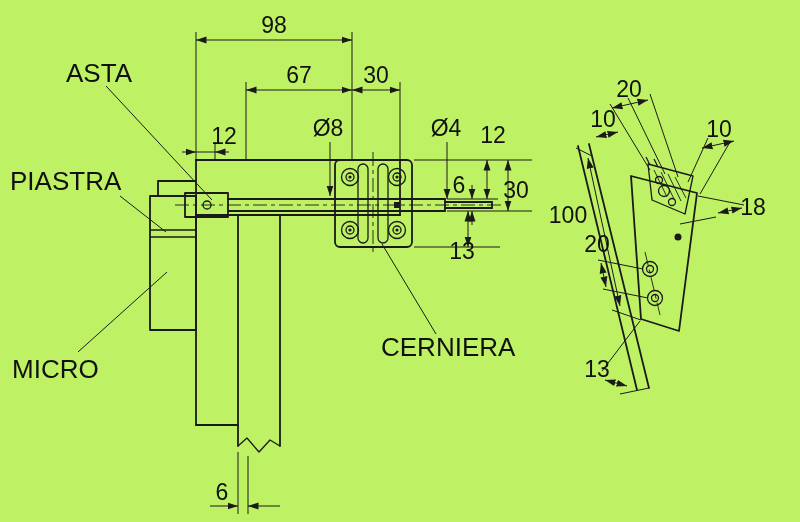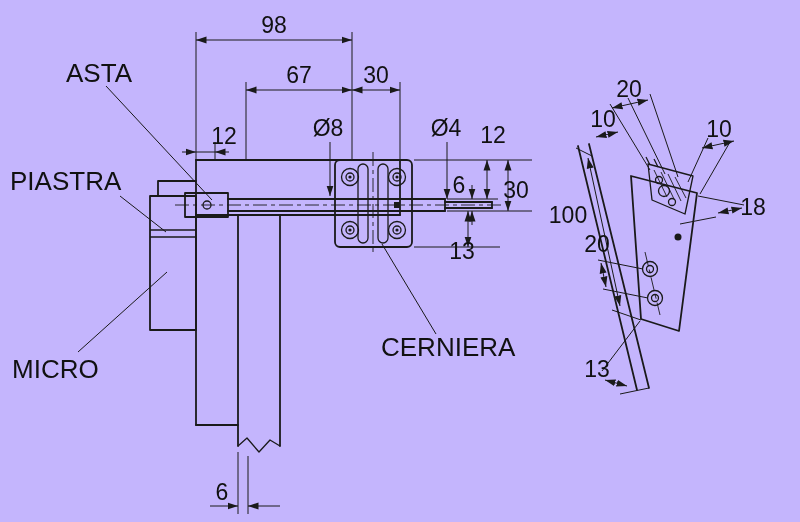--- a/index.html
+++ b/index.html
@@ -1,16 +1,16 @@
 <!DOCTYPE html>
 <html><head>
 <meta charset="utf-8">
 <style>
   html,body{margin:0;padding:0;background:#ffffff;}
-  .canvas{width:800px;height:522px;background:#c4b5fd;position:relative;overflow:hidden;
+  .canvas{width:800px;height:522px;background:#bef264;position:relative;overflow:hidden;
           font-family:"Liberation Sans", sans-serif;}
   svg{display:block;}
   .outline{fill:none;stroke:#1a1a1a;stroke-width:1.8;stroke-linejoin:round;stroke-linecap:round;}
   .thin{fill:none;stroke:#1a1a1a;stroke-width:1.3;stroke-linejoin:round;}
   .dim{fill:none;stroke:#1a1a1a;stroke-width:1;}
   .cl{fill:none;stroke:#1a1a1a;stroke-width:0.9;stroke-dasharray:14 4 4 4;}
   .hatch{fill:none;stroke:#1a1a1a;stroke-width:0.9;}
   .dimtext{font-size:23px;fill:#111111;text-anchor:middle;font-family:"Liberation Sans",sans-serif;}
   .label{font-size:26px;fill:#111111;text-anchor:start;font-family:"Liberation Sans",sans-serif;}
   .solid{fill:#1a1a1a;stroke:none;}

